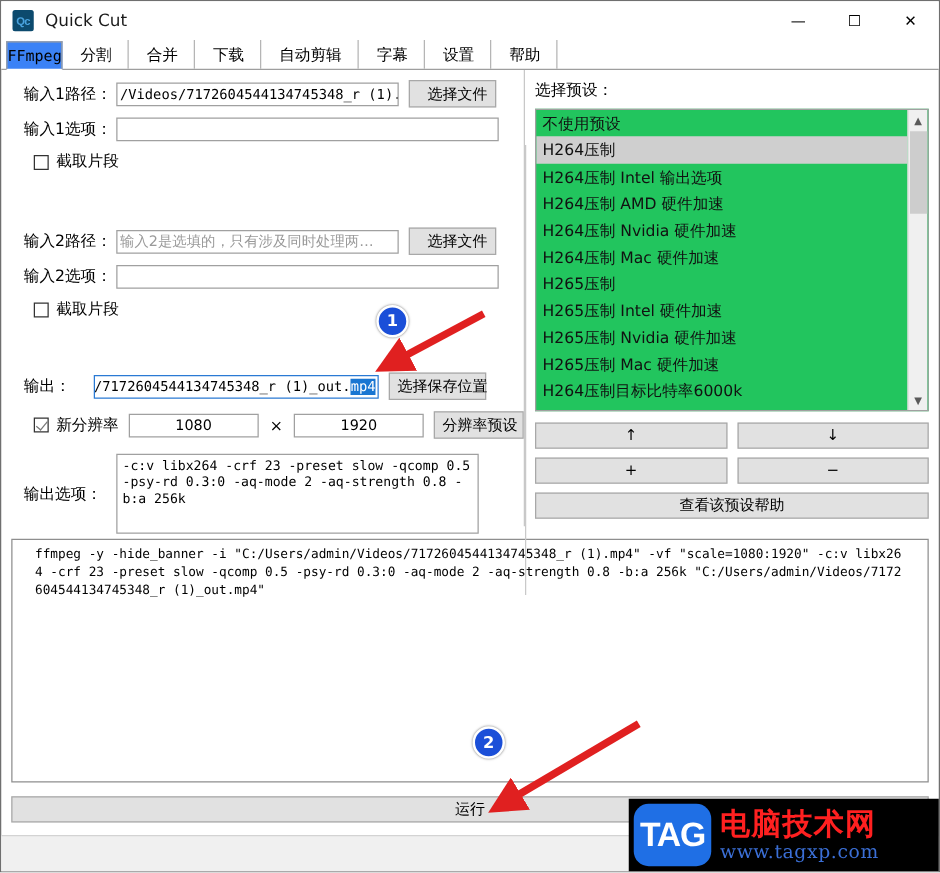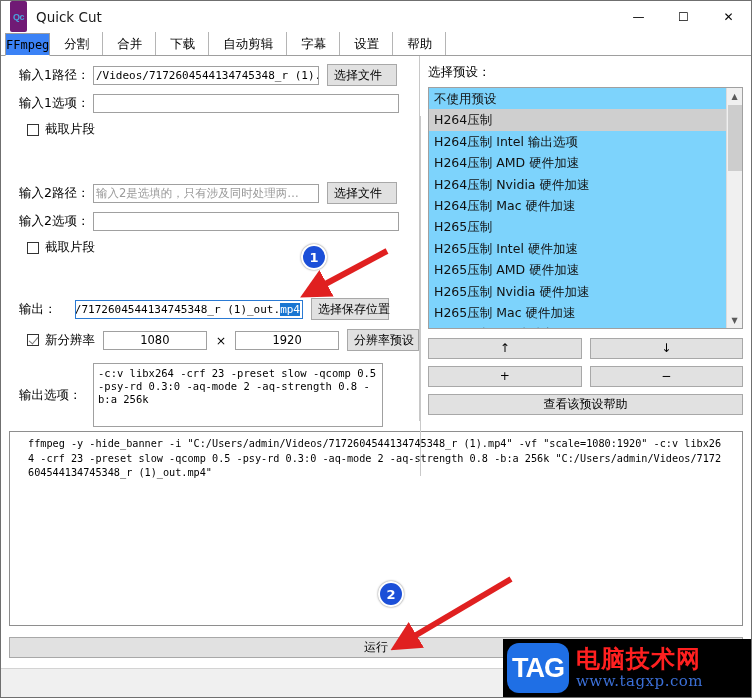--- a/index.html
+++ b/index.html
@@ -28,23 +28,23 @@
 
   
   .titlebar {
     height: 31px;
     display: flex;
     align-items: center;
     background: #ffffff;
     position: relative;
   }
   .app-icon {
-    width: 17px; height: 31px;
+    width: 17px; height: 17px;
     margin-left: 9px;
-    background: #701a75;
+    background: #0c4a6e;
     border-radius: 2px;
     color: #4aa3df;
     font-size: 9px;
     font-weight: bold;
     font-family: "Liberation Sans", sans-serif;
     display: flex;
     align-items: center;
     justify-content: center;
     letter-spacing: -0.5px;
   }
@@ -164,21 +164,21 @@
   }
   .tinput.ph { color: #9a9a9a; font-family: "DejaVu Sans", sans-serif; font-size: 11.5px; }
   .btn {
     background: #e1e1e1;
     border: 1px solid #a8a8a8;
     font-size: 12px;
     font-family: "DejaVu Sans", sans-serif;
     color: #000;
     height: 22px;
     line-height: 20px;
-    text-align: left;
+    text-align: right;
     box-sizing: border-box;
     padding: 0 6px;
     white-space: nowrap;
   }
   .cb-row {
     display: flex;
     align-items: center;
     padding-left: 26px;
     margin-bottom: 6px;
   }
@@ -234,21 +234,21 @@
     font-size: 12.5px;
     font-family: "DejaVu Sans", sans-serif;
     padding-left: 8px;
     margin-bottom: 6px;
     display: block;
   }
   .listbox {
     margin: 0 8px 0 8px;
     height: 242px;
     border: 1px solid #a0a0a0;
-    background: #7dd3fc;
+    background: #22c55e;
     position: relative;
     box-sizing: border-box;
     overflow: hidden;
     display: flex;
   }
   .list-items {
     flex: 1;
     overflow: hidden;
   }
   .li {
@@ -509,21 +509,20 @@
       <div class="listbox">
         <div class="list-items">
           <div class="li">不使用预设</div>
           <div class="li sel">H264压制</div>
           <div class="li">H264压制 Intel 输出选项</div>
           <div class="li">H264压制 AMD 硬件加速</div>
           <div class="li">H264压制 Nvidia 硬件加速</div>
           <div class="li">H264压制 Mac 硬件加速</div>
           <div class="li">H265压制</div>
           <div class="li">H265压制 Intel 硬件加速</div>
-          <div class="li">H265压制 AMD 硬件加速</div>
           <div class="li">H265压制 Nvidia 硬件加速</div>
           <div class="li">H265压制 Mac 硬件加速</div>
           <div class="li">H264压制目标比特率6000k</div>
 
         </div>
         <div class="vscroll">
           <div class="vs-arrow">▲</div>
           <div class="vs-thumb"></div>
           <div class="vs-arrow bottom">▼</div>
         </div>

